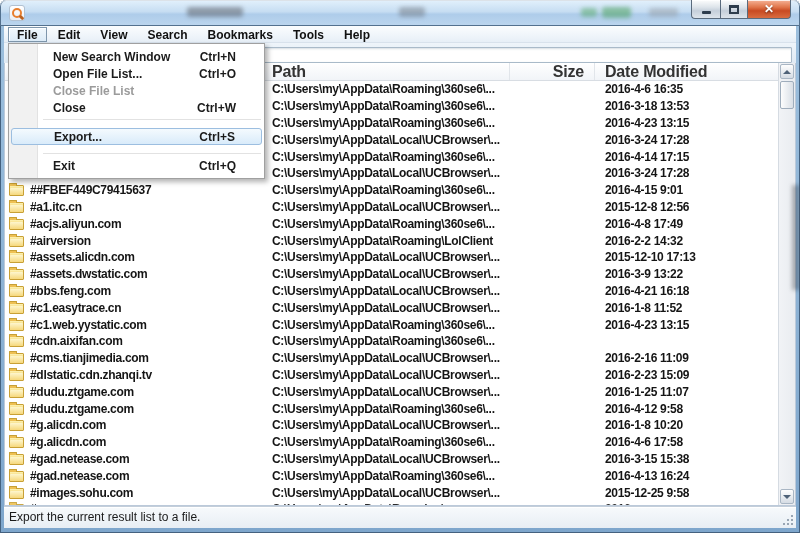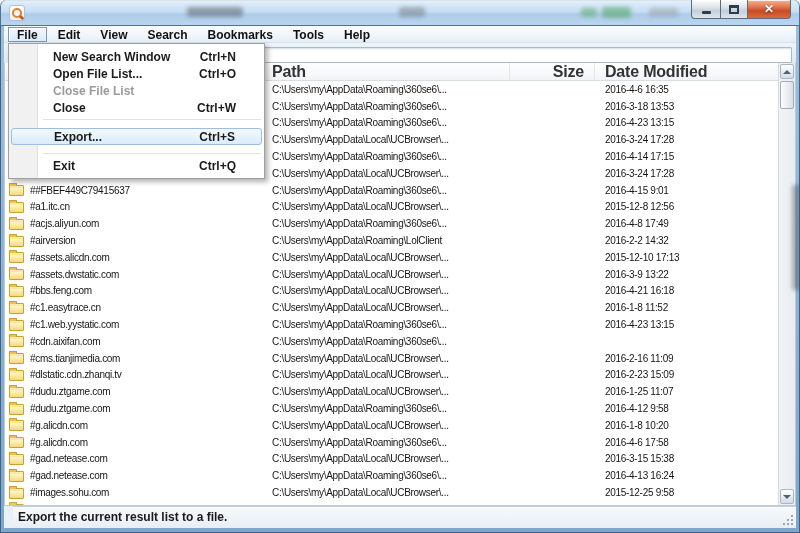--- a/index.html
+++ b/index.html
@@ -65,21 +65,21 @@
   .lheader { position: absolute; left: 0; top: 0; right: 17px; height: 18px; display: flex;
     background: linear-gradient(#ffffff, #f1f4f8); border-bottom: 1px solid #d8dde3;
     font-size: 16px; font-weight: 700; color: #333; letter-spacing: -0.2px; }
   .hcell { border-right: 1px solid #e1e5ea; display: flex; align-items: center; height: 100%; }
   .h-name { width: 257px; }
   .h-path { width: 248px; padding-left: 10px; }
   .h-size { width: 85px;  justify-content: flex-end; padding-right: 10px; }
   .h-date { flex: 1; padding-left: 10px; border-right: none; }
 
   .rows { position: absolute; left: 0; top: 18px; right: 17px; bottom: 0; overflow: hidden; }
-  .row { display: flex; height: 16.8px; align-items: center; font-size: 10px; font-weight: 400;
+  .row { display: flex; height: 16.8px; align-items: center; font-size: 12px; font-weight: 700;
     color: #151515; letter-spacing: -0.3px; white-space: nowrap; }
   .cell { overflow: hidden; height: 100%; display: flex; align-items: center; }
   .c-name { width: 257px; padding-left: 4px; }
   .c-path { width: 248px; padding-left: 10px; }
   .c-size { width: 85px; justify-content: flex-end; padding-right: 10px; }
   .c-date { flex: 1; padding-left: 10px; }
   .row.partial { height: 16.8px; opacity: .9; }
 
   .folder { position: relative; width: 15px; height: 11px; margin: 1px 6px 0 0; flex: 0 0 15px;
     background: linear-gradient(#fdf3b4, #f3cb5e 55%, #eaba45); border: 1px solid #c8a035; border-radius: 1px; }
@@ -98,21 +98,21 @@
   .tri-up { width: 0; height: 0; border-left: 4px solid transparent; border-right: 4px solid transparent;
     border-bottom: 4px solid #4f6278; }
   .tri-down { width: 0; height: 0; border-left: 4px solid transparent; border-right: 4px solid transparent;
     border-top: 4px solid #4f6278; }
   .sthumb { position: absolute; left: 1px; right: 1px; top: 18px; height: 28px;
     background: linear-gradient(to right, #fdfdfd, #d9dfe6); border: 1px solid #9fadbc; border-radius: 2px; }
 
   
   .statusbar { position: relative; height: 22px; background: linear-gradient(#f7fafc, #e8eef4);
     border-top: 1px solid #c3ceda; box-shadow: inset 0 1px 0 #fff;
-    font-size: 12px; font-weight: 700; color: #1a1a1a; padding: 3px 0 0 5px; margin-left: 9px; }
+    font-size: 12px; font-weight: 400; color: #1a1a1a; padding: 3px 0 0 5px; }
   .grip { position: absolute; right: 2px; bottom: 2px; width: 12px; height: 12px; }
   .grip::before { content: ""; position: absolute; width: 2px; height: 2px; background: #98a5b3;
     right: 1px; bottom: 1px;
     box-shadow: -4px 0 #98a5b3, -8px 0 #98a5b3, 0 -4px #98a5b3, -4px -4px #98a5b3, 0 -8px #98a5b3; }
 
   
   .menu-popup { position: absolute; left: 8px; top: 43px; width: 257px; z-index: 30;
     background: #fff; border: 1px solid #a0a0a0; box-shadow: 3px 3px 5px rgba(0,0,0,.3);
     padding: 4px 0; }
   .menu-popup::before { content: ""; position: absolute; left: 0; top: 0; bottom: 0; width: 28px;

